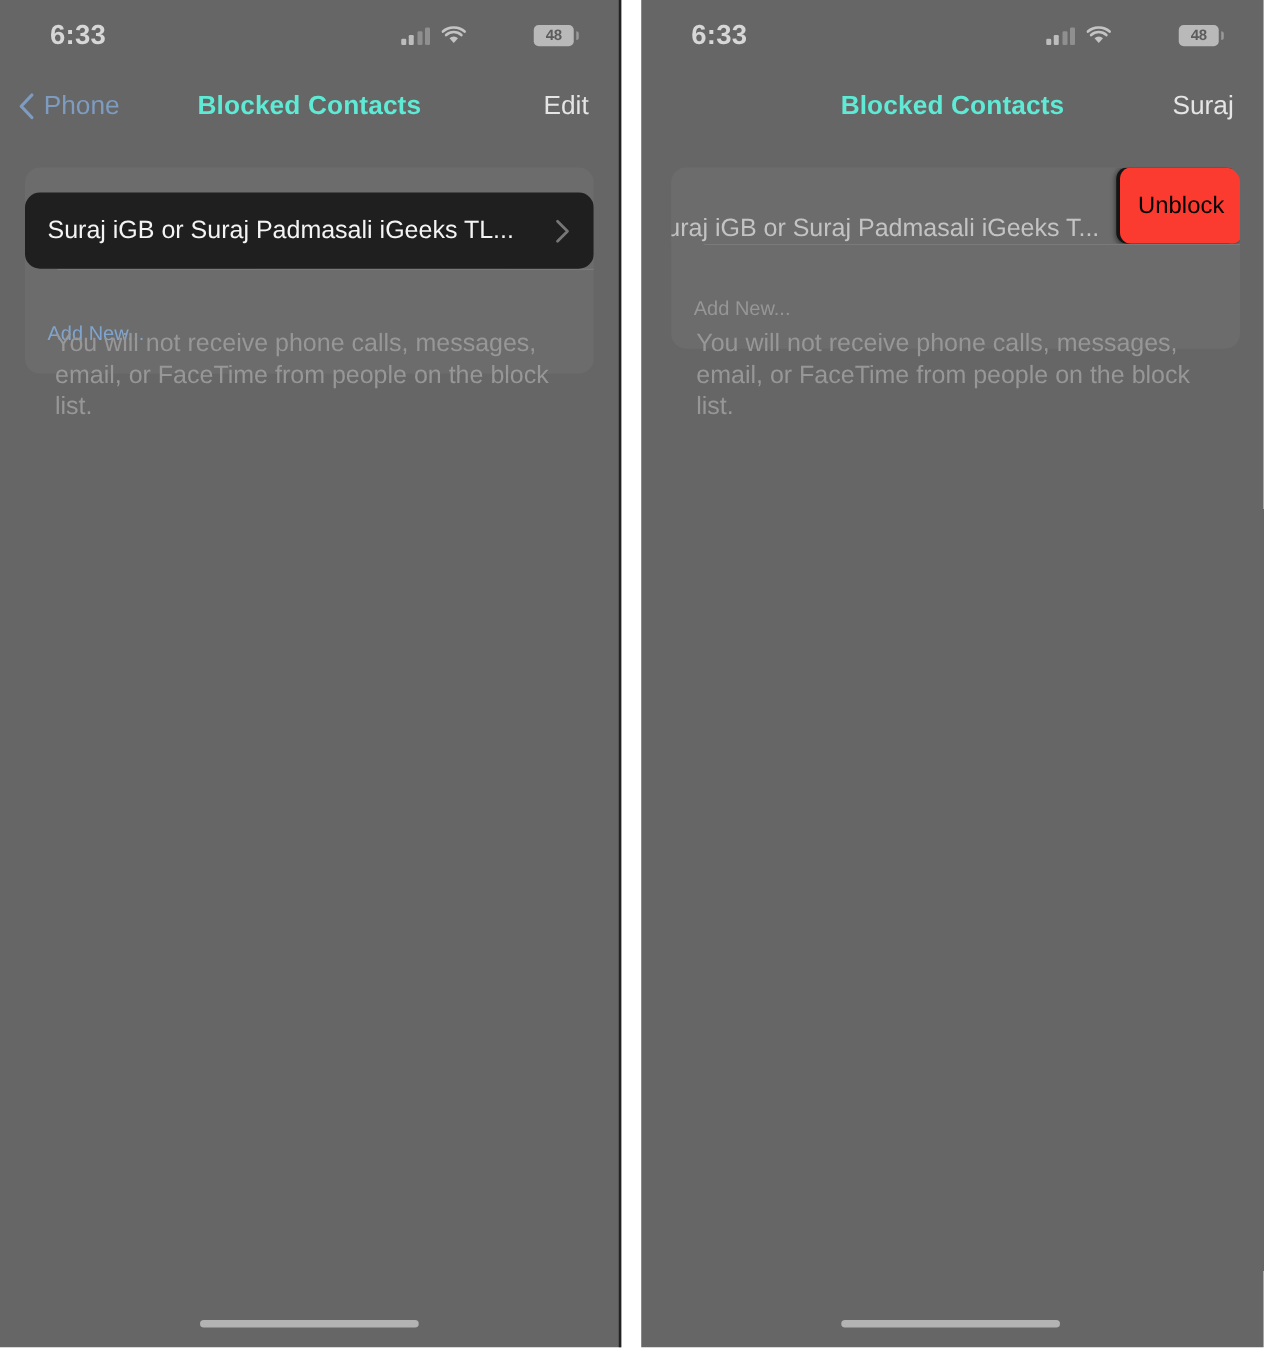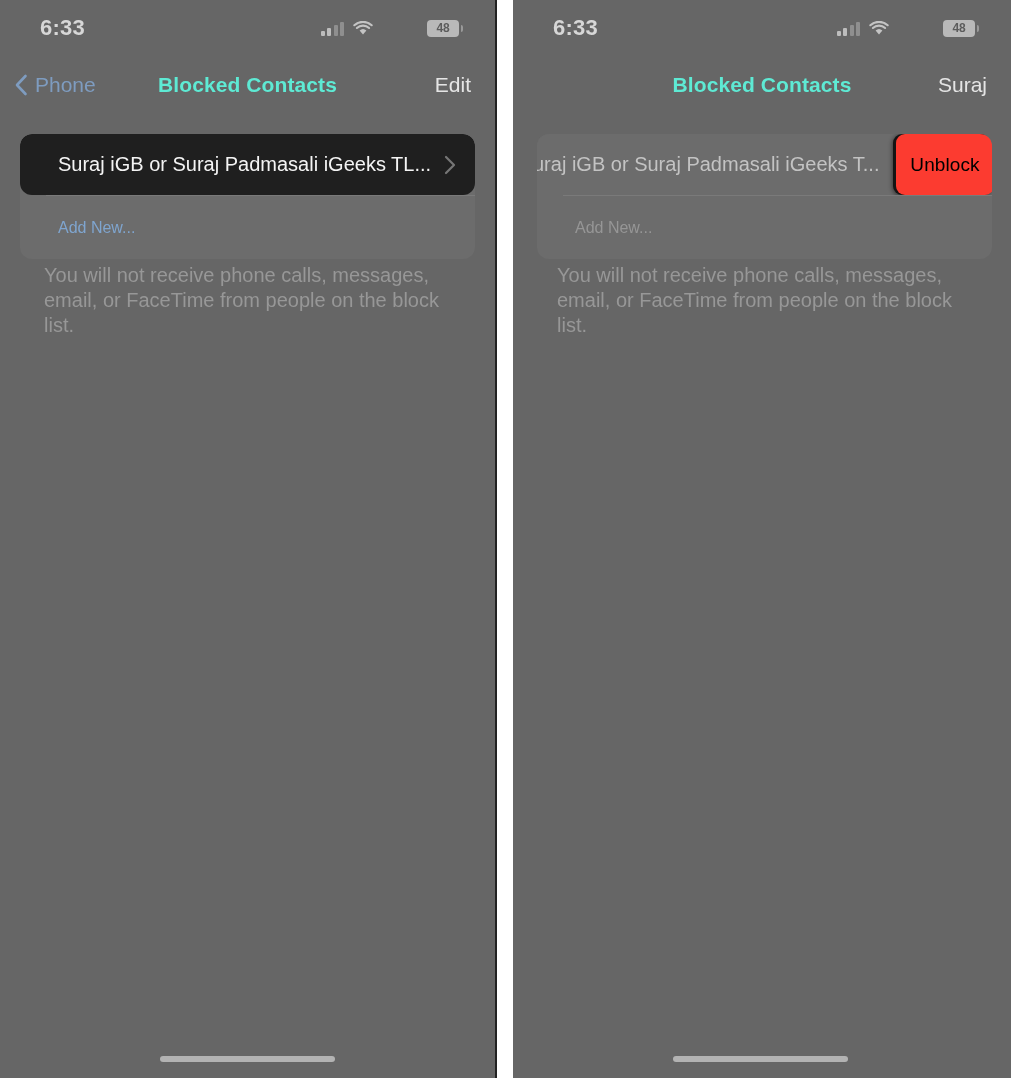--- a/index.html
+++ b/index.html
@@ -132,22 +132,23 @@
     background: #6c6c6c;
     overflow: hidden;
   }
   .panel-right .card { left: 24px; width: 455px; }
 
   .row {
     position: relative;
     height: 61px;
     display: flex;
     align-items: center;
-    padding: 0 18px 0 38px;
+    padding: 0 18px 0 18px;
     box-sizing: border-box;
+    margin-top: 20px;
   }
   .row-contact {
     background: #1f1f1f;
     border-radius: 12px;
     color: #f2f2f2;
   }
   .row-contact .row-label {
     font-size: 20px;
     color: #f4f4f4;
     white-space: nowrap;
@@ -178,21 +179,21 @@
     height: 61px;
     background: #6c6c6c;
     overflow: hidden;
   }
   .row-swiped .swipe-content {
     position: absolute;
     top: 0;
     left: -30px;
     height: 61px;
     display: flex;
-    align-items: center;
+    align-items: flex-end;
     padding-left: 26px;
     box-sizing: border-box;
     width: 430px;
   }
   .row-swiped .row-label {
     font-size: 20px;
     color: #c3c3c3;
     white-space: nowrap;
   }
   .unblock-btn {

